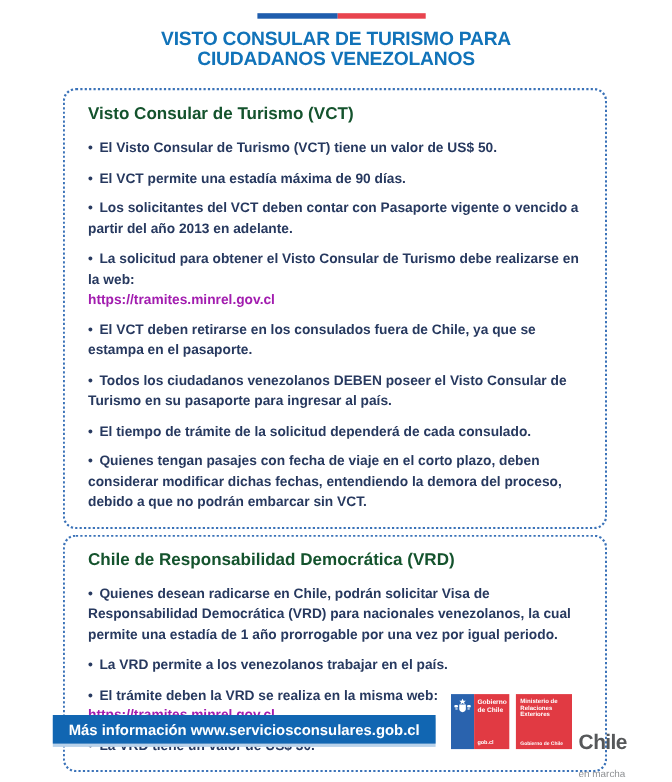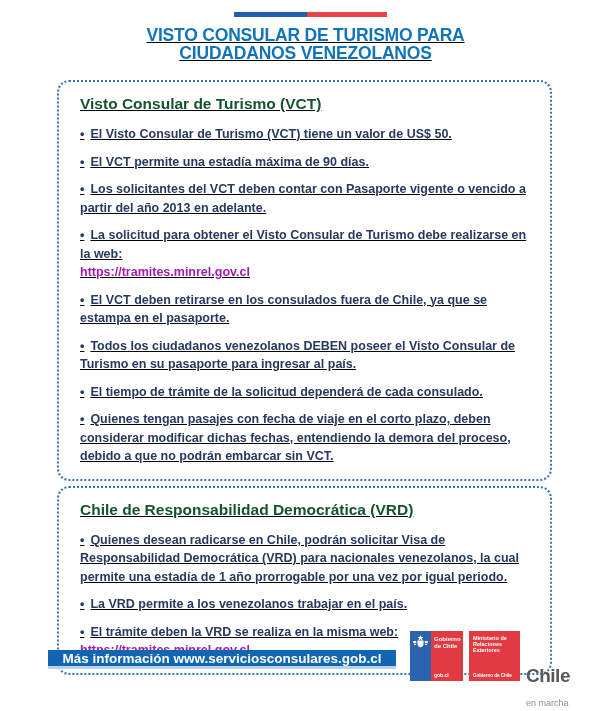--- a/index.html
+++ b/index.html
@@ -4,21 +4,20 @@
 <style>
   * { margin: 0; padding: 0; box-sizing: border-box; }
   html, body { background: #ffffff; }
   body { font-family: "Liberation Sans", sans-serif; }
   .page {
     position: relative;
     width: 611px;
     height: 711px;
     background: #ffffff;
     overflow: hidden;
-    text-decoration: underline;
   }
 
   
   .flag-bar {
     position: absolute;
     left: 234px;
     top: 12px;
     width: 153px;
     height: 5px;
     display: flex;
@@ -69,21 +68,21 @@
     cursor: pointer;
   }
   a.link-block { display: block; }
 
   
   .info-bar {
     position: absolute;
     left: 48px;
     top: 650px;
     width: 348px;
-    height: 16px;
+    height: 26px;
     background: #1166b2;
     box-shadow: 0 3px 0 #b9d2ea;
     color: #ffffff;
     font-size: 13.5px;
     font-weight: 700;
     display: flex;
     align-items: center;
     justify-content: center;
     white-space: nowrap;
   }
@@ -170,20 +169,21 @@
     <p class="bullet">Todos los ciudadanos venezolanos DEBEN poseer el Visto Consular de Turismo en su pasaporte para ingresar al país.</p>
     <p class="bullet">El tiempo de trámite de la solicitud dependerá de cada consulado.</p>
     <p class="bullet">Quienes tengan pasajes con fecha de viaje en el corto plazo, deben considerar modificar dichas fechas,  entendiendo la demora del proceso, debido a que no podrán embarcar sin VCT.</p>
   </div>
 
   <div class="box box-vrd">
     <div class="box-heading">Chile de Responsabilidad Democrática (VRD)</div>
     <p class="bullet">Quienes desean radicarse en Chile, podrán solicitar Visa de Responsabilidad Democrática (VRD) para nacionales venezolanos, la cual permite una estadía de 1 año prorrogable por una vez por igual periodo.</p>
     <p class="bullet">La VRD permite a los venezolanos trabajar en el país.</p>
     <p class="bullet"><span>El trámite deben la VRD se realiza en la misma web:</span> <a class="link">https://tramites.minrel.gov.cl</a></p>
+    <p class="bullet">La VRD tiene un valor de US$ 30.</p>
   </div>
 
   <div class="info-bar">Más información www.serviciosconsulares.gob.cl</div>
 
   <div class="logo-gob">
     <div class="seg-blue">
       <span>
         <svg width="17" height="14" viewBox="0 0 17 14">
           <g fill="#ffffff">
             <polygon points="8.5,0 9.4,2 11.5,2 9.9,3.3 10.5,5.4 8.5,4.2 6.5,5.4 7.1,3.3 5.5,2 7.6,2"></polygon>

